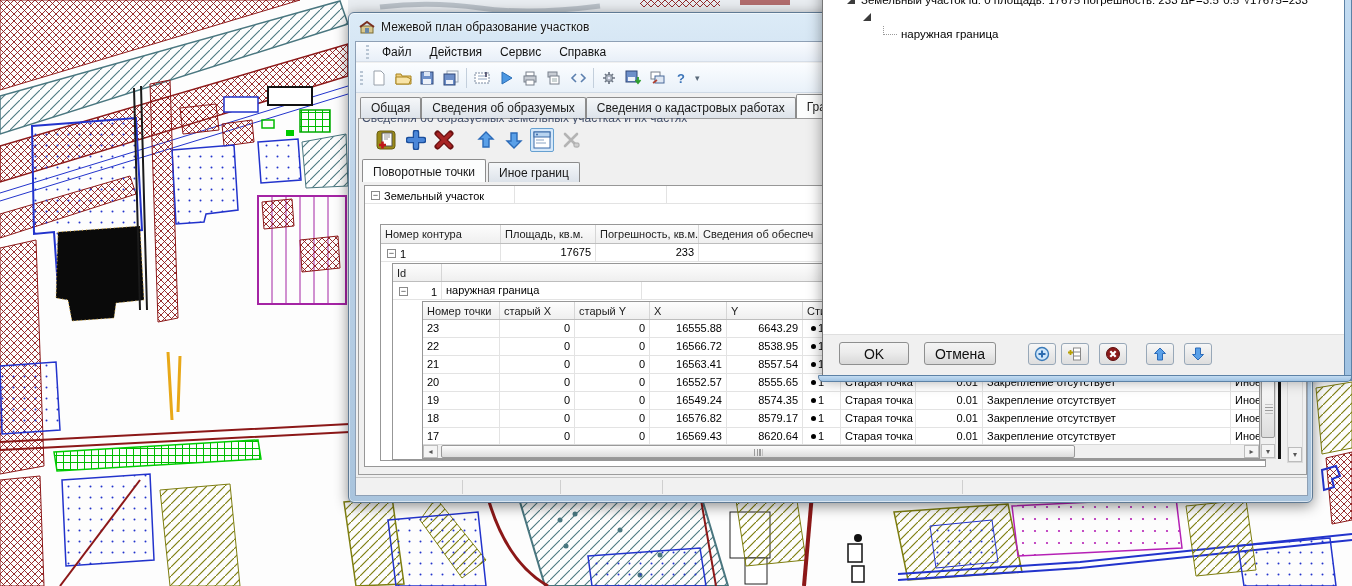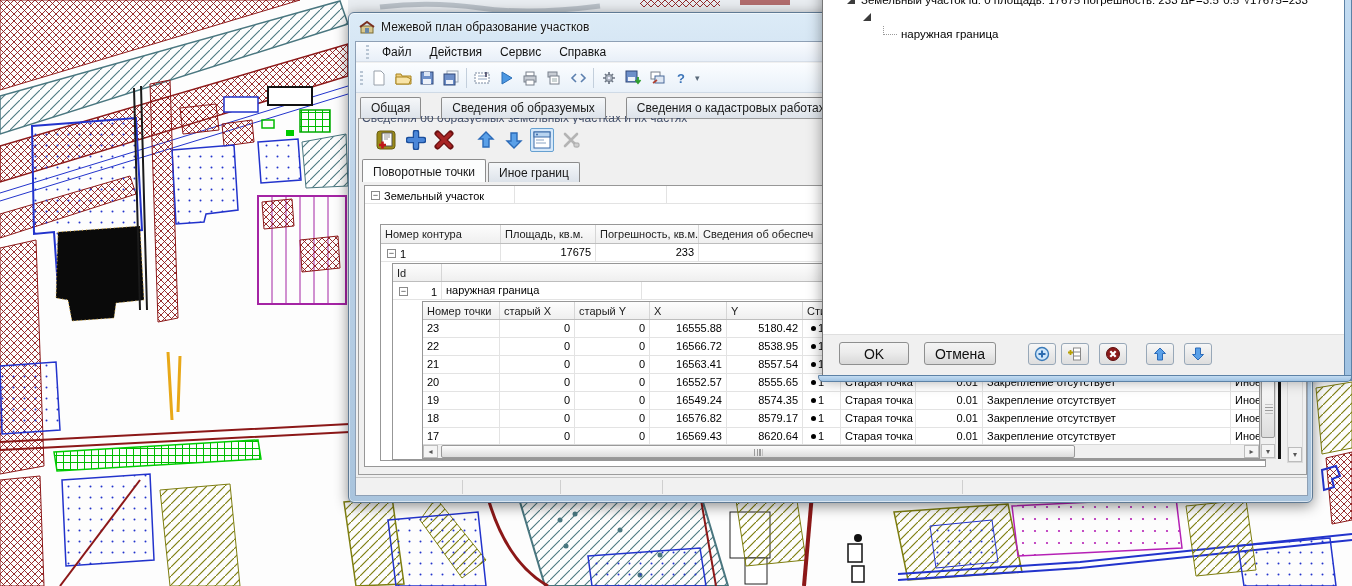--- a/index.html
+++ b/index.html
@@ -19,21 +19,21 @@
   #menubar{position:absolute;left:0;top:0;width:100%;height:20px;background:linear-gradient(#f9fbfe,#e8eff8);display:flex;align-items:center;padding-left:10px;border-bottom:1px solid #d6dee8}
   .menuitem{font-size:12px;color:#111;padding:2px 9px}
   .grip{width:3px;height:14px;margin-right:4px;background:repeating-linear-gradient(180deg,#b9c6d4 0 2px,transparent 2px 4px)}
 
   #toolbar{position:absolute;left:0;top:21px;width:100%;height:30px;background:linear-gradient(#fbfdff,#e9f1f9);display:flex;align-items:center;padding-left:4px;border-bottom:1px solid #cfdae6}
   .tbi{width:24px;height:22px;display:inline-flex;align-items:center;justify-content:center}
   .tsep{width:1px;height:20px;background:#c3cfdc;margin:0 3px}
   .caret{font-size:9px;color:#5a6a7a;margin-left:2px}
 
   #tabs{position:absolute;left:4px;top:54px;height:22px;display:flex;align-items:flex-end;z-index:3}
-  .tab{font-size:12px;color:#1a1a1a;padding:3px 10px 3px;background:linear-gradient(#f5f7f9,#dde3ea);border:1px solid #8c8c8c;border-bottom:none;border-radius:2px 2px 0 0;margin-right:20px;height:21px;white-space:nowrap}
+  .tab{font-size:12px;color:#1a1a1a;padding:3px 10px 3px;background:linear-gradient(#f5f7f9,#dde3ea);border:1px solid #8c8c8c;border-bottom:none;border-radius:2px 2px 0 0;margin-right:0;height:21px;white-space:nowrap}
   .tab.active{background:#fcfdfd;height:24px;padding-top:5px;position:relative;top:0}
   #tabpage{position:absolute;left:2px;top:76px;width:949px;height:357px;background:#f0f0f0;border:1px solid #9c9c9c}
 
   #sectionlabel{position:absolute;left:6px;top:74px;width:560px;height:8px;overflow:hidden;z-index:2}
   #sectionlabel span{position:relative;top:-8px;font-size:12px;color:#44506b}
 
   #gtoolbar{position:absolute;left:0px;top:85px;width:940px;height:28px}
   .gbtn{position:absolute;width:24px;height:24px;top:1px;display:flex;align-items:center;justify-content:center;border:1px solid transparent;border-radius:2px}
   .gbtn.sel{background:#d5e8fa;border-color:#66a0d0}
 
@@ -412,21 +412,21 @@
         <div class="th c7"></div>
         <div class="th c8"></div>
         <div class="th c9"></div>
       </div>
       <div>
             <div class="trow">
               <div class="td c0">23</div>
               <div class="td c1 num">0</div>
               <div class="td c2 num">0</div>
               <div class="td c3 num">16555.88</div>
-              <div class="td c4 num">5180.42</div>
+              <div class="td c4 num">6643.29</div>
               <div class="td c5"><span class="ptdot"></span>1</div>
               <div class="td c6"></div>
               <div class="td c7 num"></div>
               <div class="td c8"></div>
               <div class="td c9"></div>
             </div>
             <div class="trow">
               <div class="td c0">22</div>
               <div class="td c1 num">0</div>
               <div class="td c2 num">0</div>

